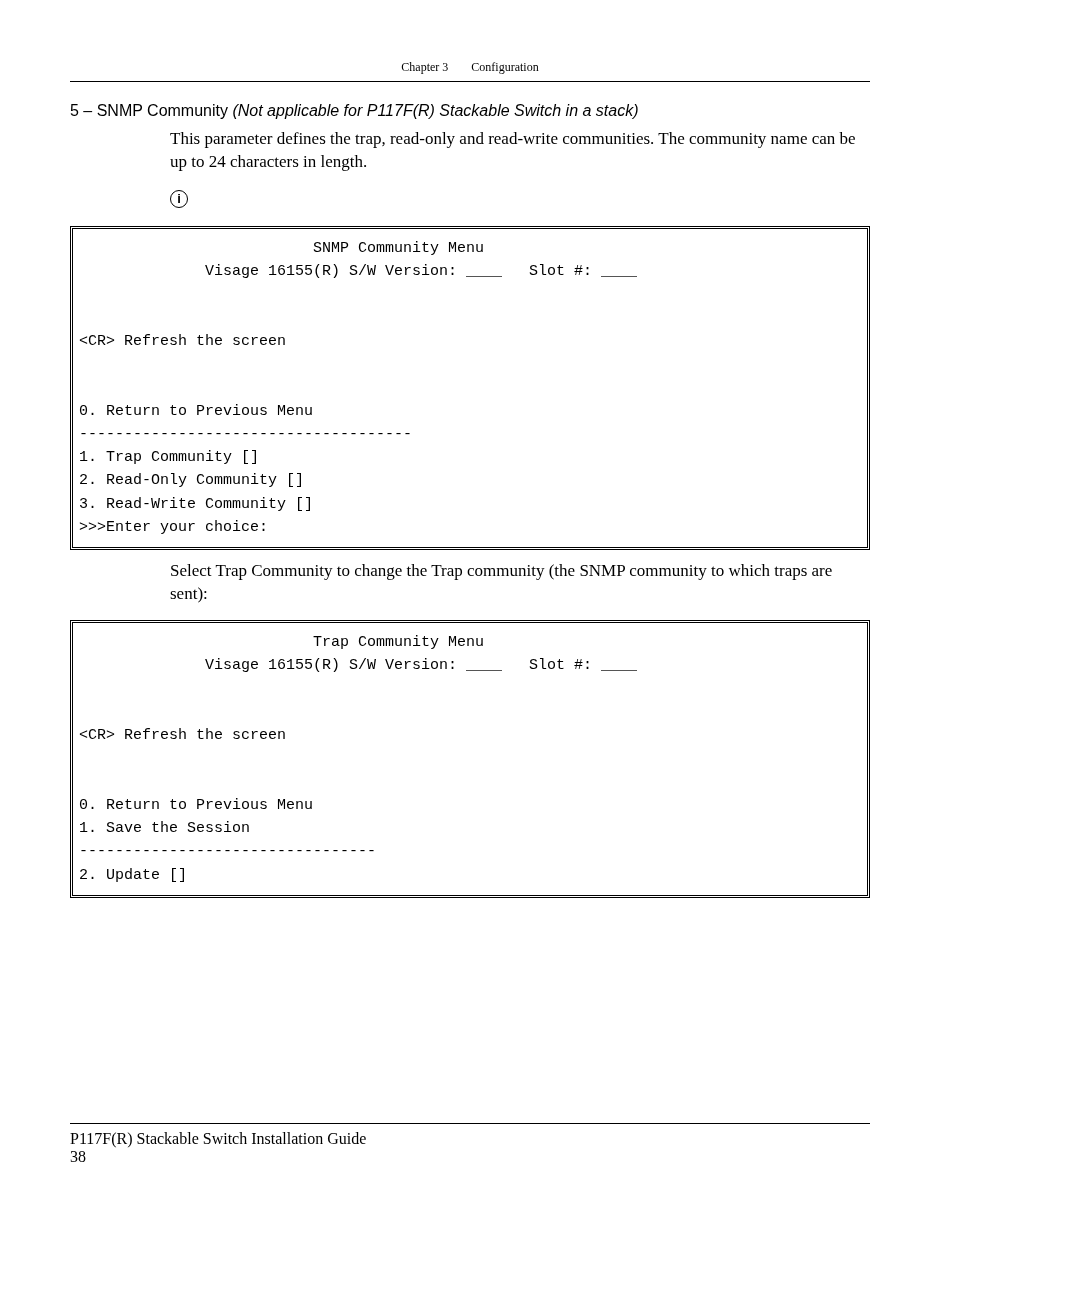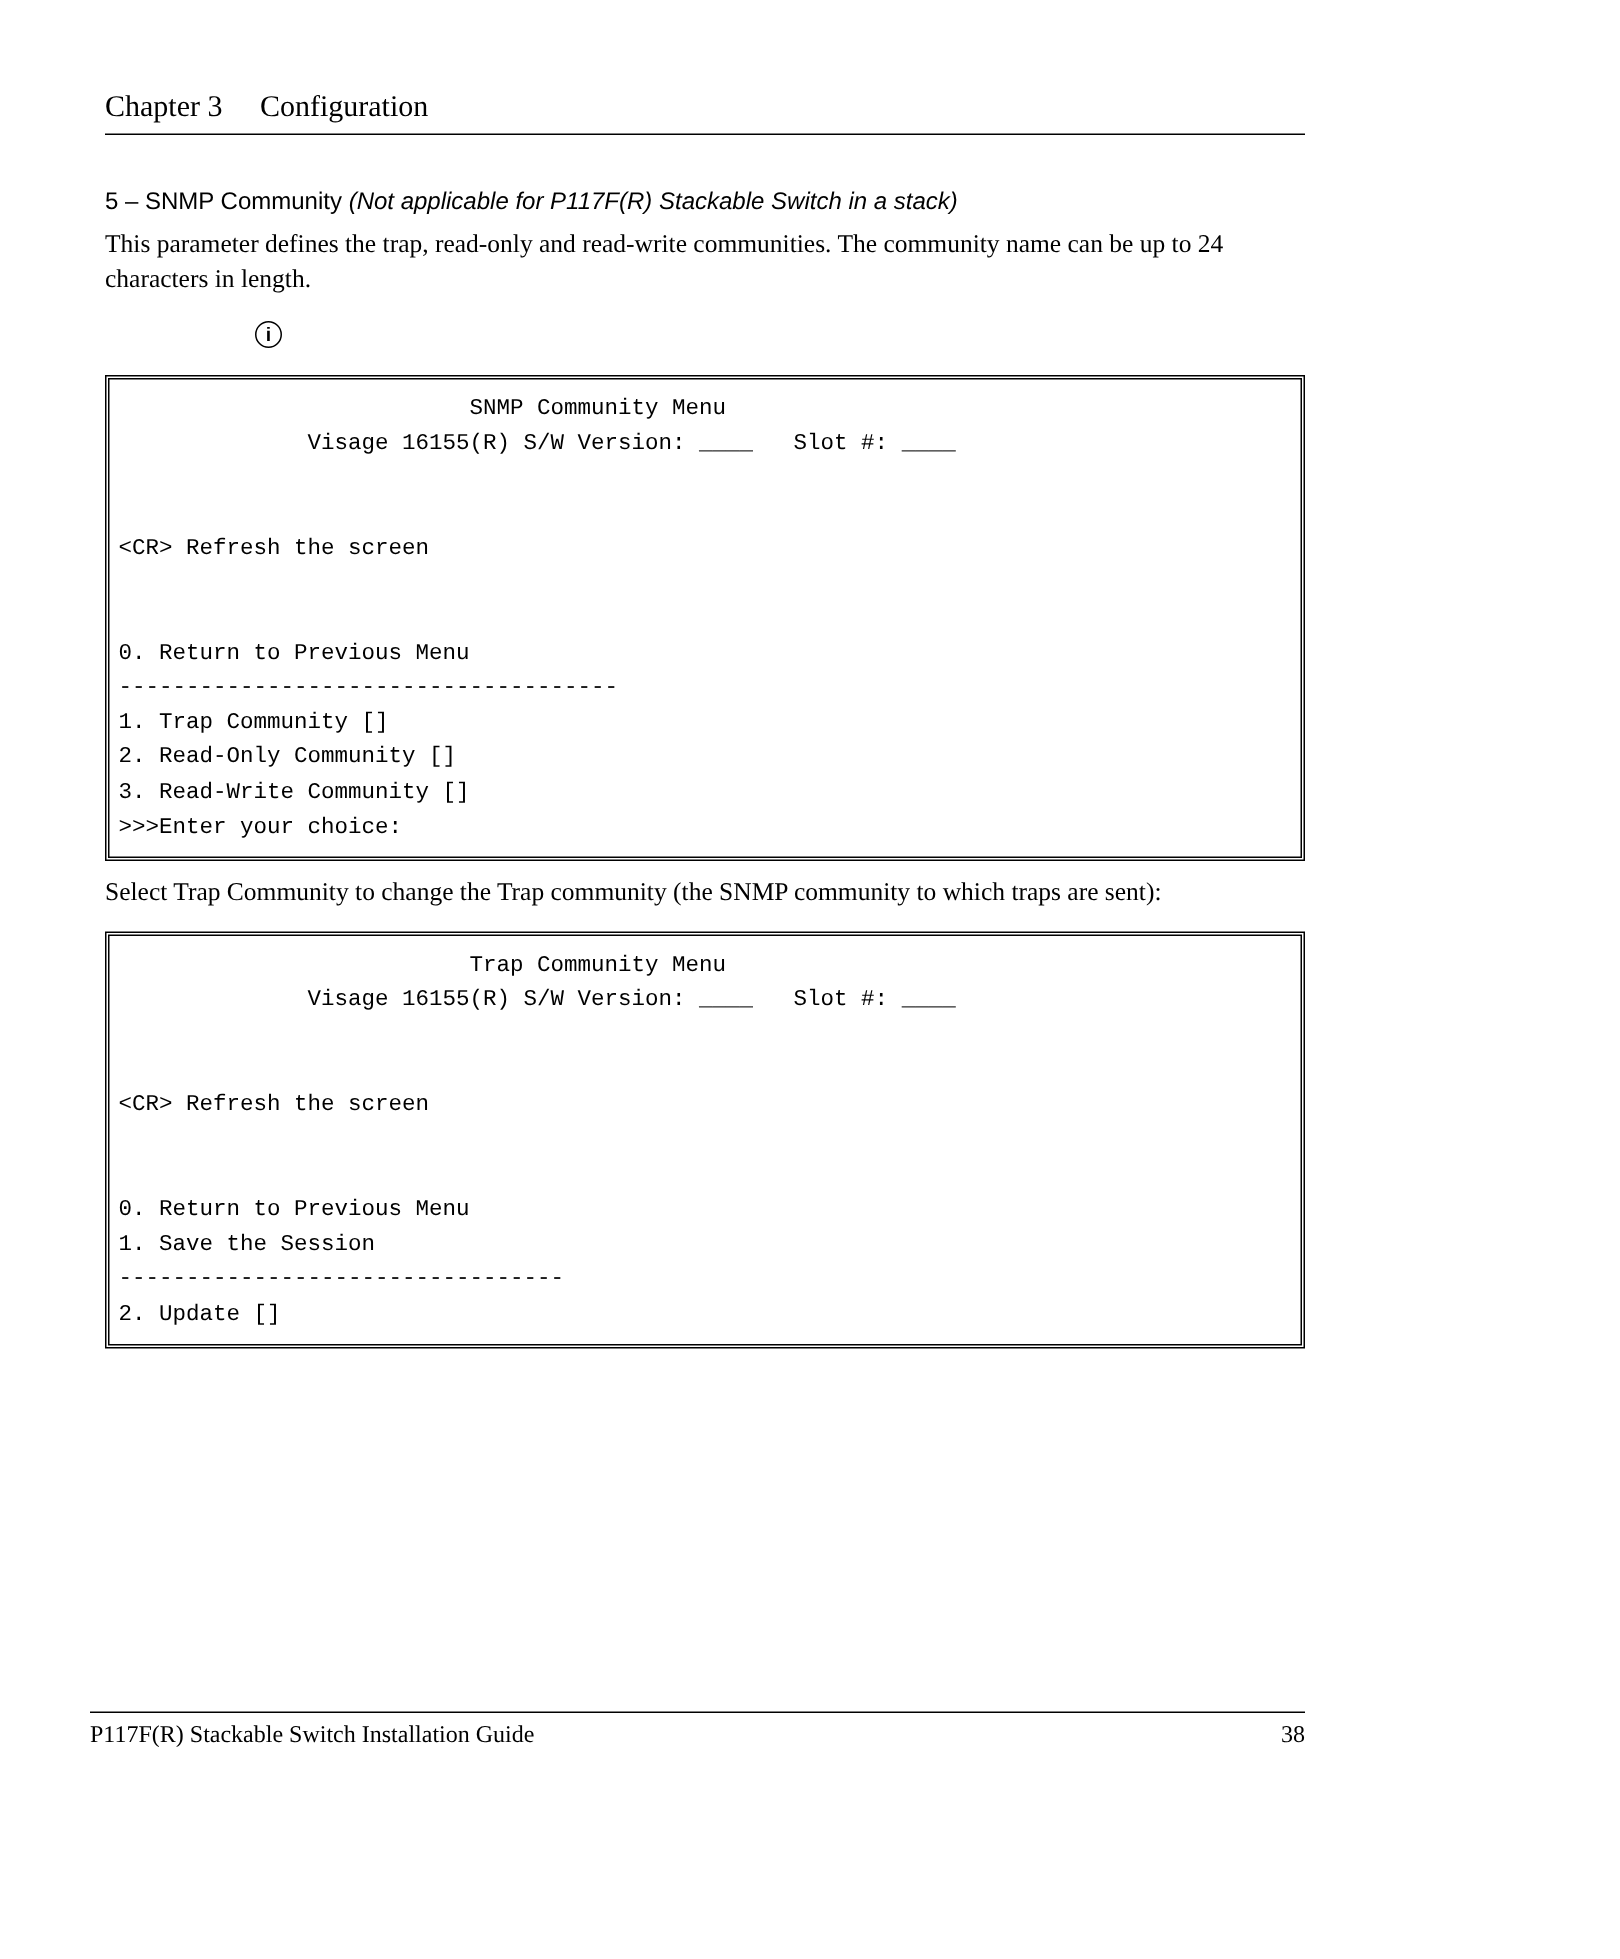--- a/index.html
+++ b/index.html
@@ -7,39 +7,40 @@
       margin: 0;
       padding: 60px 70px 40px 70px;
       background: white;
       color: black;
       width: 940px;
       height: 1206px;
       box-sizing: border-box;
       position: relative;
     }
     .header {
-      text-align: left;
-      font-size: 20px;
+      text-align: center;
+      font-size: 12px;
       padding-bottom: 6px;
       border-bottom: 1.5px solid black;
-      margin-bottom: 36px;
+      margin-bottom: 20px;
     }
     .header-chapter {
       margin-right: 20px;
     }
     .section-heading {
       font-family: Arial, Helvetica, sans-serif;
       font-size: 16px;
       font-weight: normal;
       margin-bottom: 8px;
     }
     .section-heading .italic {
       font-style: italic;
     }
     .body-text {
+      margin-left: 100px;
       font-size: 17px;
       line-height: 1.35;
       margin-bottom: 14px;
     }
     .info-line {
       margin-left: 100px;
       font-size: 17px;
       display: flex;
       align-items: baseline;
       gap: 14px;
@@ -70,27 +71,28 @@
       font-family: Liberation Mono, monospace;
       font-size: 15px;
       line-height: 1.55;
       white-space: pre;
       margin: 6px 0 10px 0;
       overflow: hidden;
     }
     .footer {
       position: absolute;
       bottom: 40px;
-      left: 60px;
+      left: 70px;
       right: 70px;
       border-top: 1.5px solid black;
       padding-top: 6px;
       display: flex;
       justify-content: space-between;
       font-size: 16px;
+      flex-direction: column;
     }
   </style>
 </head>
 <body>
 
 <div class="header">
   <span class="header-chapter">Chapter 3</span>
   <span>Configuration</span>
 </div>
 

